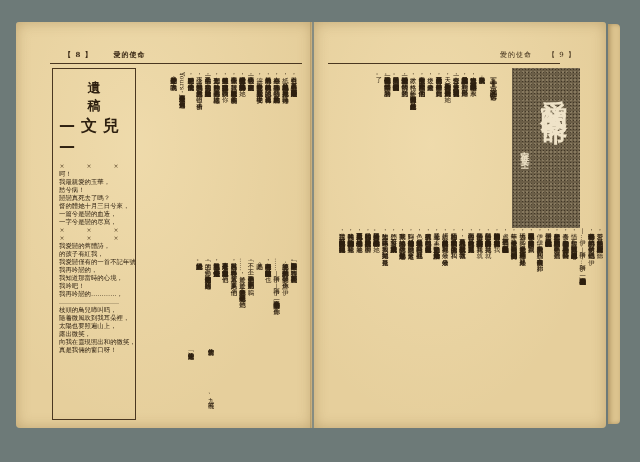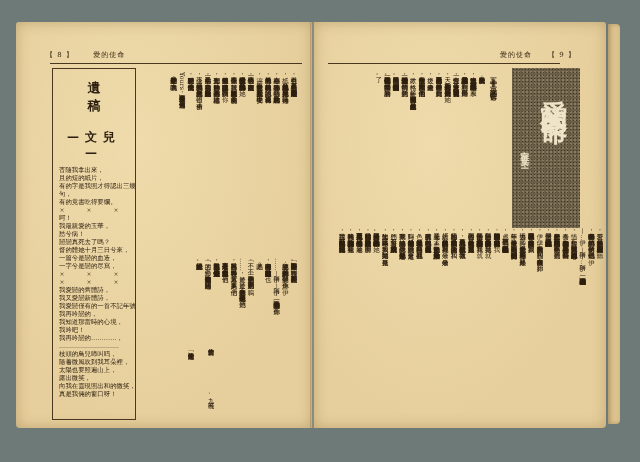--- a/index.html
+++ b/index.html
@@ -29,38 +29,38 @@
       position: absolute; left: 294px; top: 0; width: 6px; height: 406px;
       background: linear-gradient(90deg, rgba(120,90,40,0.35), rgba(255,240,200,0.2), rgba(120,90,40,0.35));
     }
     .header {
       position: absolute; top: 28px; height: 12px;
       font-size: 7px; color: #3b2a16; letter-spacing: 1px;
     }
     .header-rule {
       position: absolute; top: 41px; height: 1px; background: #4a3720;
     }
-    .left-header { left: 30px; }
+    .left-header { left: 48px; font-weight: bold; }
     .left-rule { left: 34px; width: 252px; }
     .right-header { right: 30px; }
     .right-rule { left: 14px; width: 232px; }
 
     .poem-box {
       position: absolute; left: 36px; top: 46px; width: 84px; height: 352px;
       border: 1px solid #4a3720;
       padding: 6px 6px;
       box-sizing: border-box;
       color: #2e2010;
     }
     .poem-title {
       text-align: center; font-size: 13px; font-weight: bold; letter-spacing: 22px;
       margin-top: 4px; padding-left: 22px;
     }
     .poem-author {
-      text-align: center; font-size: 12px; font-weight: bold; margin: 14px 0 6px 0;
+      text-align: left; font-size: 16px; font-weight: bold; margin: 1px 0 6px 0;
       letter-spacing: 6px;
     }
     .poem-line { font-size: 6.4px; line-height: 8px; white-space: nowrap; }
     .poem-sep { text-align: center; font-size: 6px; line-height: 8px; letter-spacing: 10px; color: #5a4628; }
     .poem-dots { font-size: 6px; line-height: 8px; letter-spacing: 0; }
 
     .vcols {
       position: absolute;
       writing-mode: vertical-rl;
       font-size: 6.4px; line-height: 8.6px; color: #2e2010;
@@ -109,42 +109,35 @@
       <span>【 8 】</span>
       &nbsp;&nbsp;&nbsp;&nbsp;
       <span>愛的使命</span>
     </div>
     <div class="header-rule left-rule"></div>
 
     <div class="poem-box">
       <div class="poem-title">遺稿</div>
       <div class="poem-author">—文兒—</div>
 
-      <div>
-        <div class="poem-line">杳隨我拿出來，</div>
-        <div class="poem-line">且的短的紙片，</div>
-        <div class="poem-line">有的字是我照才得認出三幾</div>
-        <div class="poem-line">句，</div>
-        <div class="poem-line">有的竟書吃得要爛。</div>
-      </div>
       <div class="poem-sep">× × ×</div>
       <div>
         <div class="poem-line">呵！</div>
         <div class="poem-line">我最親愛的玉華，</div>
         <div class="poem-line">愁兮病！</div>
         <div class="poem-line">戀戀真死去了嗎？</div>
         <div class="poem-line">督的體她十月三日兮來，</div>
         <div class="poem-line">一篇兮是戀的血造，</div>
         <div class="poem-line">一字兮是戀的尽寫，</div>
       </div>
       <div class="poem-sep">× × ×</div>
       <div class="poem-sep">× × ×</div>
       <div>
         <div class="poem-line">我愛戀的舊體詩，</div>
-        <div class="poem-line">我又愛戀新體詩，</div>
+        <div class="poem-line">的孩子有紅我，</div>
         <div class="poem-line">我愛戀僅有的一首不記年號</div>
         <div class="poem-line">我再吟戀的，</div>
         <div class="poem-line">我知道那當時的心境，</div>
         <div class="poem-line">我吟吧！</div>
         <div class="poem-line">我再吟戀的…………，</div>
       </div>
       <div class="poem-dots">…………………………</div>
       <div>
         <div class="poem-line">枝頭的鳥兒啼叫吗，</div>
         <div class="poem-line">隨着微風吹到我耳朵裡，</div>

